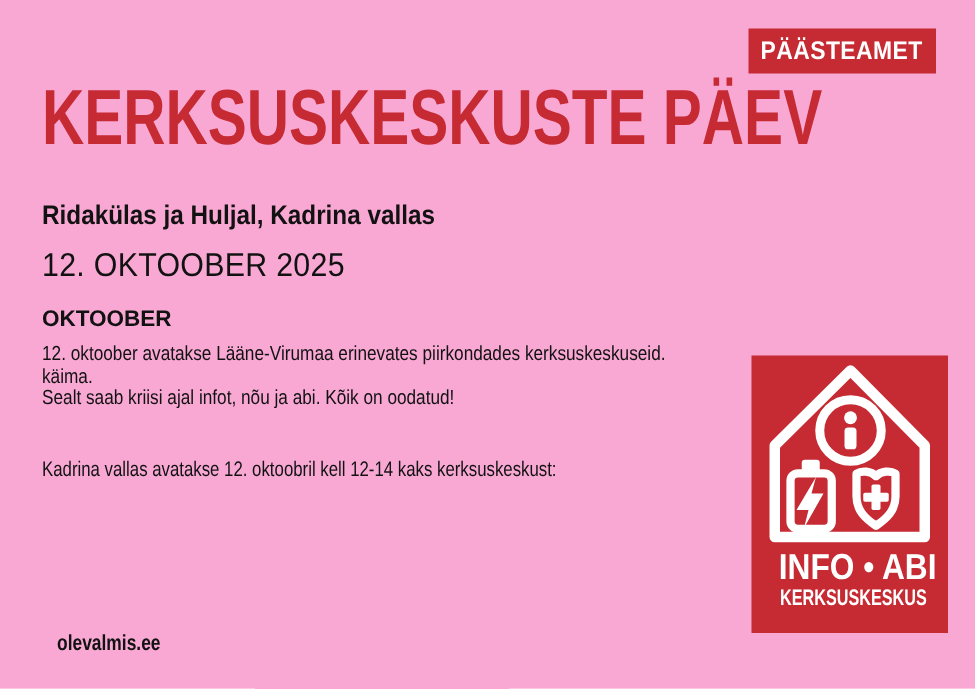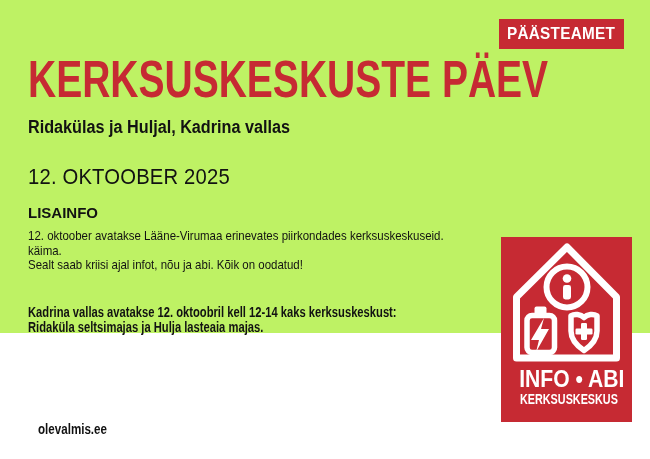--- a/index.html
+++ b/index.html
@@ -1,41 +1,41 @@
 <!DOCTYPE html>
 <html><head>
 <meta charset="utf-8">
 <style>
   html,body{margin:0;padding:0;}
   body{width:650px;height:459px;overflow:hidden;font-family:"Liberation Sans",sans-serif;}
-  .poster{position:relative;width:650px;height:333px;background:#bef264;}
+  .poster{position:relative;width:650px;height:459px;background:#f9a8d4;}
   .abs{position:absolute;}
   
   .scx{display:inline-block;transform-origin:left top;white-space:nowrap;}
   .scx-c{display:inline-block;transform-origin:center top;white-space:nowrap;}
   .sx75{transform:scaleX(.75);}
   .sx80{transform:scaleX(.80);}
   .sx85{transform:scaleX(.85);}
   .sx88{transform:scaleX(.88);}
   .sx90{transform:scaleX(.90);}
   .sx92{transform:scaleX(.92);}
   .sx72{transform:scaleX(.72);}
 
   .badge{left:499px;top:19px;width:125px;height:30px;background:#C62A33;
          display:flex;align-items:center;justify-content:center;}
   .badge span{color:#FFFFFF;font-weight:bold;font-size:17px;letter-spacing:.3px;}
 
   .title{left:28px;top:59px;font-size:52px;font-weight:bold;color:#C62A33;line-height:40px;}
-  .subtitle{left:28px;top:116px;font-size:18px;font-weight:bold;color:#121212;line-height:22px;}
+  .subtitle{left:28px;top:132px;font-size:18px;font-weight:bold;color:#121212;line-height:22px;}
   .date{left:28px;top:164px;font-size:22px;font-weight:normal;color:#121212;line-height:26px;letter-spacing:.2px;}
   .lisainfo{left:28px;top:204px;font-size:15px;font-weight:bold;color:#121212;line-height:18px;}
 
   .bodytext{left:28px;top:229px;color:#121212;font-size:13.5px;line-height:14.6px;}
   .bodytext .line{height:14.6px;}
-  .boldtext{left:28px;top:305px;color:#121212;font-size:14px;font-weight:bold;line-height:14.6px;}
+  .boldtext{left:28px;top:305px;color:#121212;font-size:14px;font-weight:normal;line-height:14.6px;}
   .boldtext .line{height:14.6px;}
 
   .footer{left:38px;top:421px;font-size:14.5px;font-weight:bold;color:#121212;line-height:17px;}
 
   .logobox{left:501px;top:237px;width:131px;height:185px;background:#C62A33;}
   .logobox svg{position:absolute;left:0;top:0;}
   .logo-line1{position:absolute;left:0;top:130px;width:131px;text-align:right;
               color:#FFFFFF;font-weight:bold;font-size:24px;line-height:24px;}
   .logo-line2{position:absolute;left:0;top:154px;width:131px;text-align:left;
               color:#FFFFFF;font-weight:bold;font-size:15px;line-height:16px;}
@@ -55,32 +55,31 @@
 
   <div class="abs subtitle">
     <span class="scx sx90">Ridakülas ja Huljal, Kadrina vallas</span>
   </div>
 
   <div class="abs date">
     <span class="scx sx92">12. OKTOOBER 2025</span>
   </div>
 
   <div class="abs lisainfo">
-    <span class="scx">LISAINFO</span>
+    <span class="scx">OKTOOBER</span>
   </div>
 
   <div class="abs bodytext">
     <div class="line"><span class="scx sx85">12. oktoober avatakse Lääne-Virumaa erinevates piirkondades kerksuskeskuseid.</span></div>
     <div class="line"><span class="scx sx85">käima.</span></div>
     <div class="line"><span class="scx sx85">Sealt saab kriisi ajal infot, nõu ja abi. Kõik on oodatud!</span></div>
   </div>
 
   <div class="abs boldtext">
     <div class="line"><span class="scx sx80">Kadrina vallas avatakse 12. oktoobril kell 12-14 kaks kerksuskeskust:</span></div>
-    <div class="line"><span class="scx sx80">Ridaküla seltsimajas ja Hulja lasteaia majas.</span></div>
   </div>
 
   <div class="abs footer">
     <span class="scx sx80">olevalmis.ee</span>
   </div>
 
   <div class="abs logobox">
     <svg width="131" height="128" viewBox="0 0 131 128" fill="none">
 
       <path d="M15.5 121 L15.5 60 L66 10 L115.5 60 L115.5 121 Z" stroke="#FFFFFF" stroke-width="7" stroke-linejoin="round" fill="none"></path>

